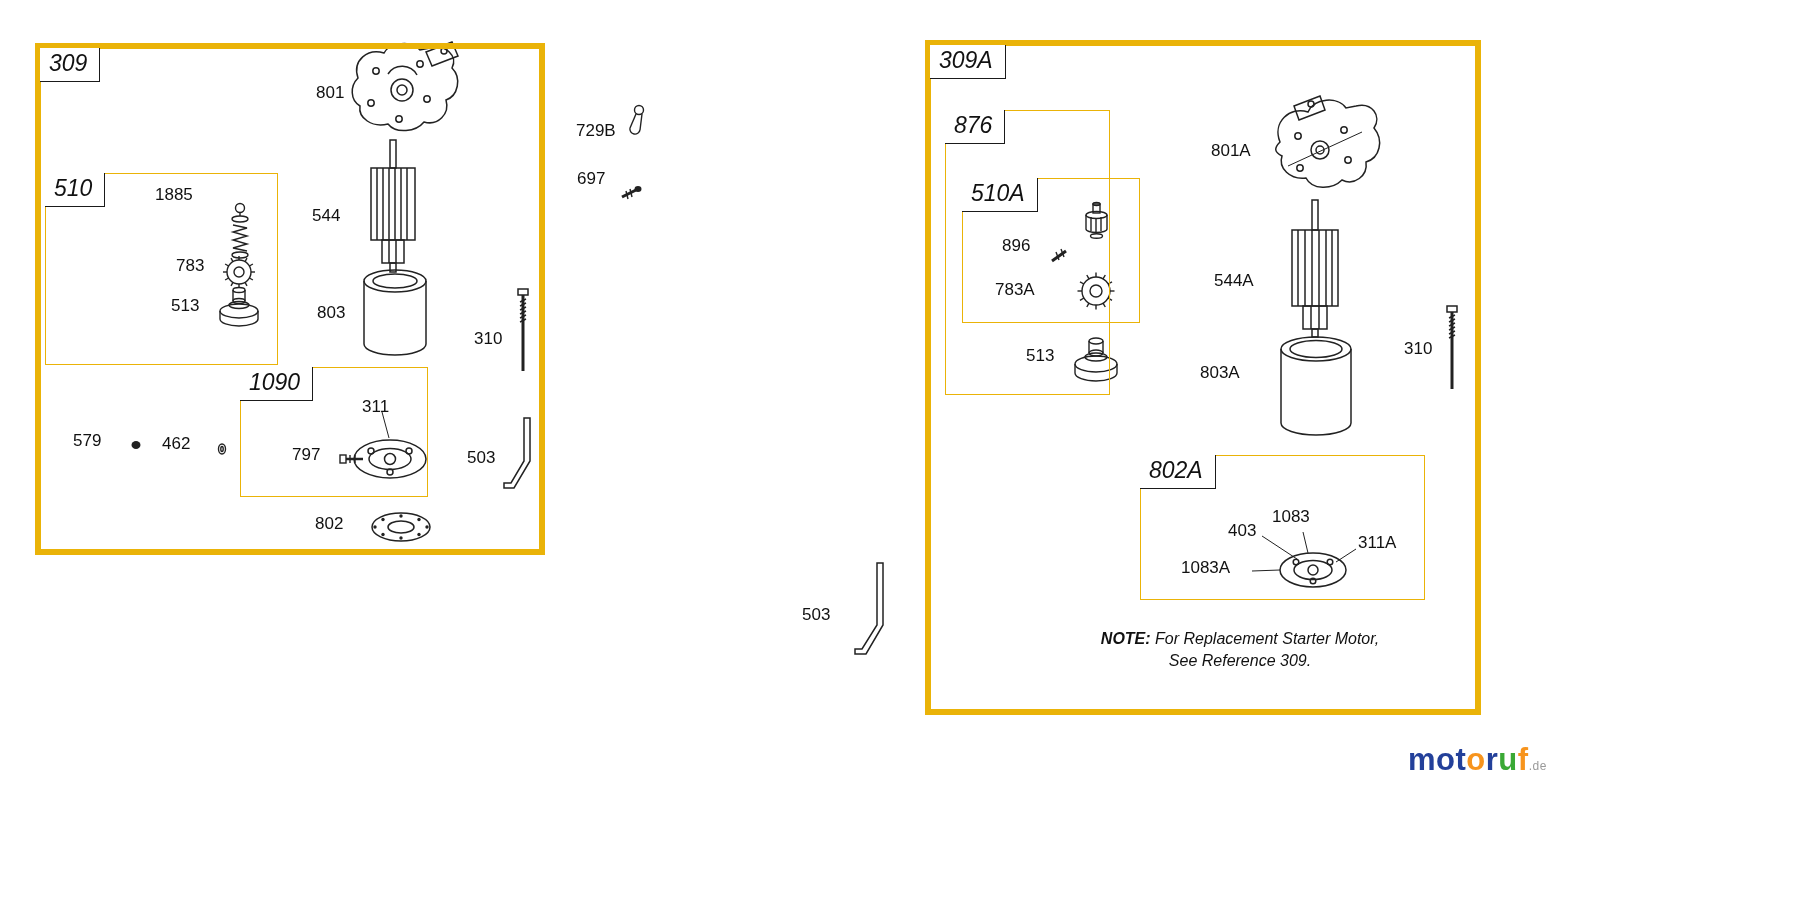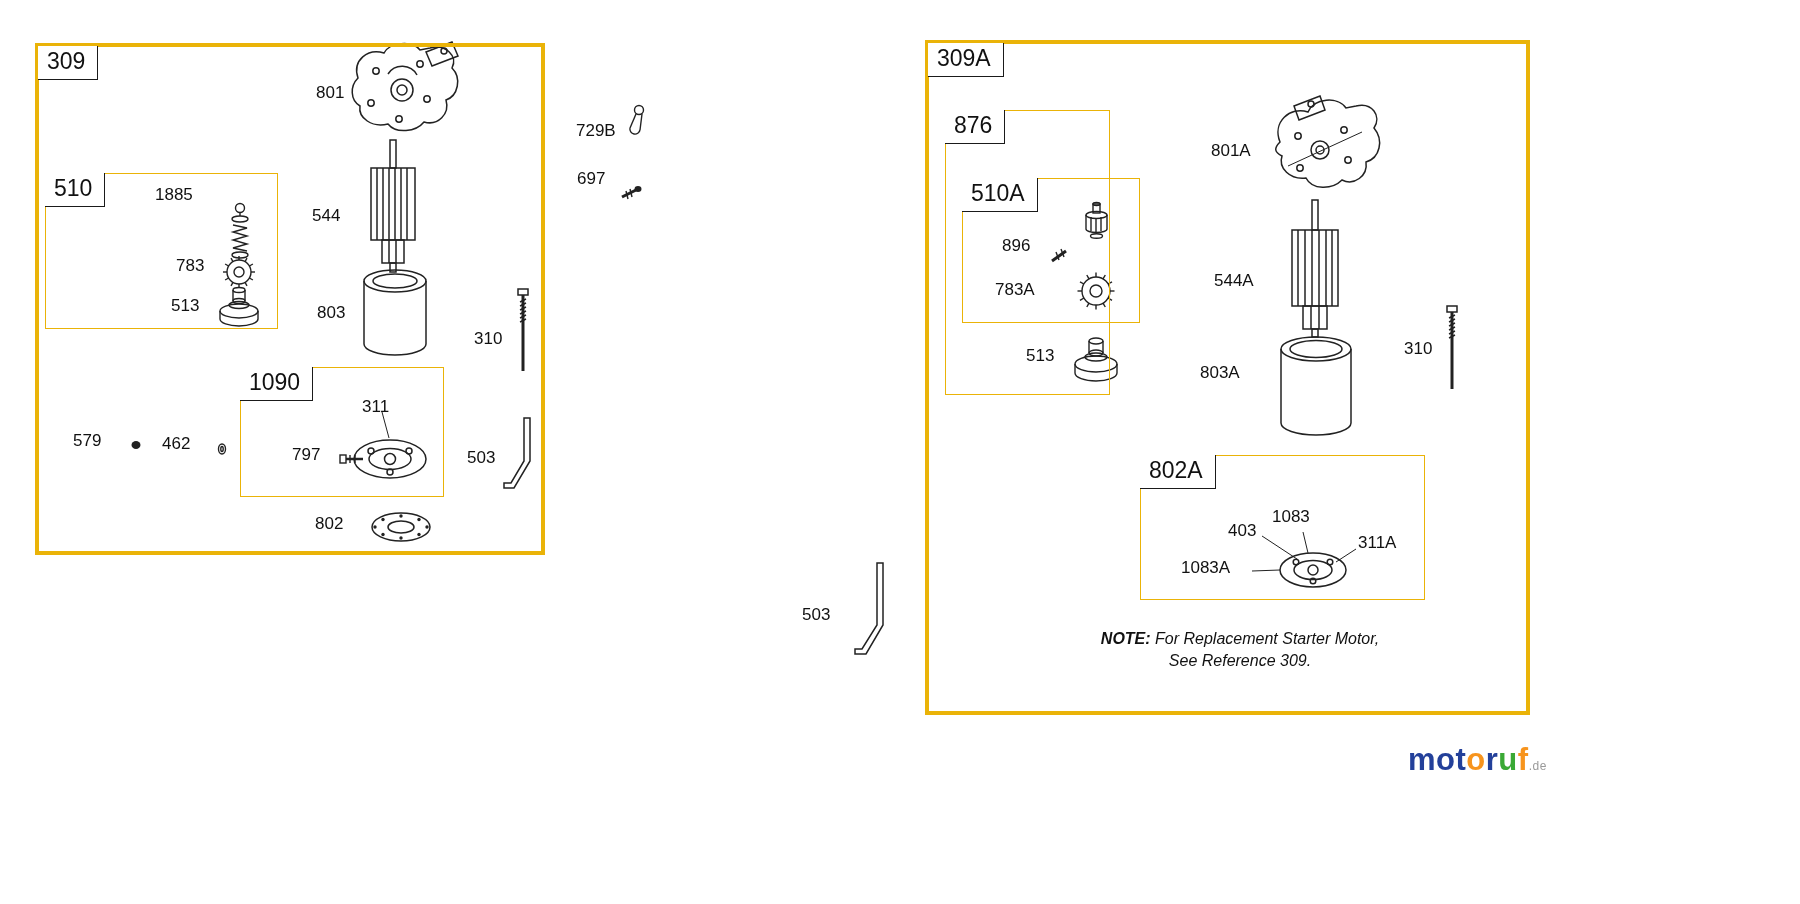--- a/index.html
+++ b/index.html
@@ -1,21 +1,21 @@
 <!DOCTYPE html>
 <html><head>
 <meta charset="utf-8">
 <style>
   * { margin:0; padding:0; box-sizing:border-box; }
   html,body { width:1800px; height:904px; background:#ffffff; }
   body { position:relative; overflow:hidden; font-family:"Liberation Sans", sans-serif; color:#111; }
 
   .stage-svg { position:absolute; left:0; top:0; }
 
-  .ref-box { position:absolute; border:4px solid #eab308; }
+  .ref-box { position:absolute; border:6px solid #eab308;font-style:italic; }
   .ref-box.inner { border-width:1px; }
   .ref-tab {
     position:absolute; top:-1px; left:-1px; background:#fff;
     border-right:1.5px solid #1a1a1a; border-bottom:1.5px solid #1a1a1a;
     padding:3px 12px 5px 9px; font-size:23px; line-height:1.1; white-space:nowrap;
   }
 
   .plabel { position:absolute; font-size:17px; line-height:1.1; white-space:nowrap; }
 
   .note {
@@ -284,29 +284,29 @@
     <line x1="1303" y1="532" x2="1308" y2="553" stroke-width="1"></line>
     <line x1="1356" y1="549" x2="1336" y2="562" stroke-width="1"></line>
     <line x1="1252" y1="571" x2="1280" y2="570" stroke-width="1"></line>
   </g>
 </svg>
 
 <div class="ref-box" style="left:35px; top:43px; width:510px; height:512px;">
   <div class="ref-tab"><span>309</span></div>
 </div>
 
-<div class="ref-box inner" style="left:45px; top:173px; width:233px; height:156px;">
+<div class="ref-box inner" style="left:45px; top:173px; width:233px; height:192px;">
   <div class="ref-tab"><span>510</span></div>
 </div>
 
-<div class="ref-box inner" style="left:240px; top:367px; width:204px; height:130px;">
+<div class="ref-box inner" style="left:240px; top:367px; width:188px; height:130px;">
   <div class="ref-tab"><span>1090</span></div>
 </div>
 
-<div class="ref-box" style="left:925px; top:40px; width:605px; height:675px;">
+<div class="ref-box" style="left:925px; top:40px; width:556px; height:675px;">
   <div class="ref-tab"><span>309A</span></div>
 </div>
 
 <div class="ref-box inner" style="left:945px; top:110px; width:165px; height:285px;">
   <div class="ref-tab"><span>876</span></div>
 </div>
 
 <div class="ref-box inner" style="left:962px; top:178px; width:178px; height:145px;">
   <div class="ref-tab"><span>510A</span></div>
 </div>

